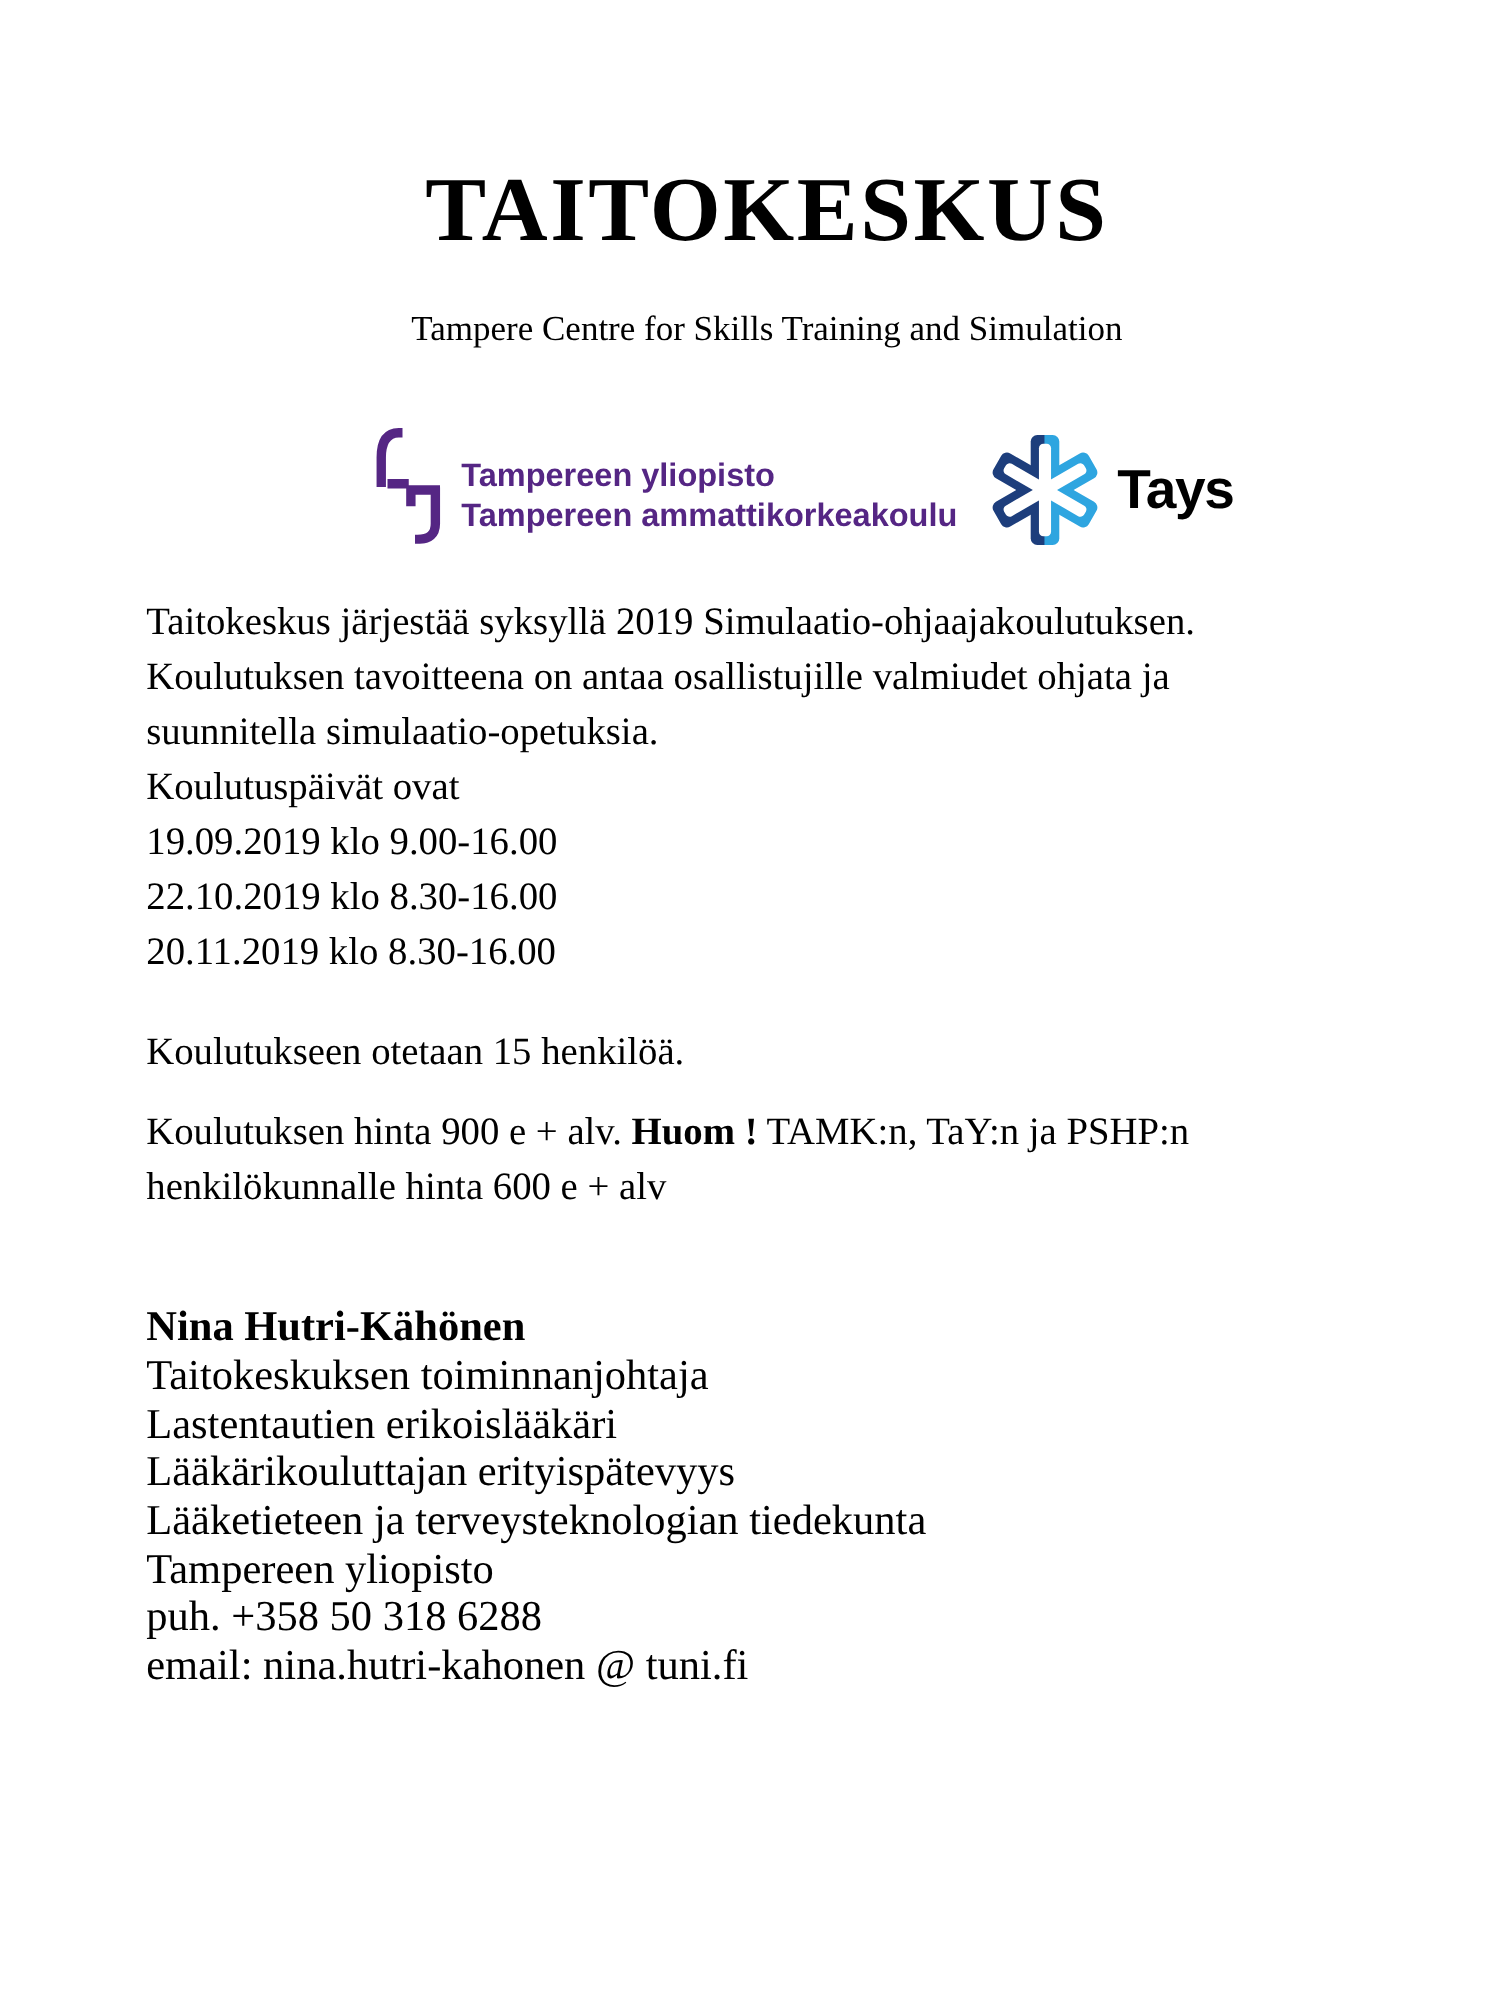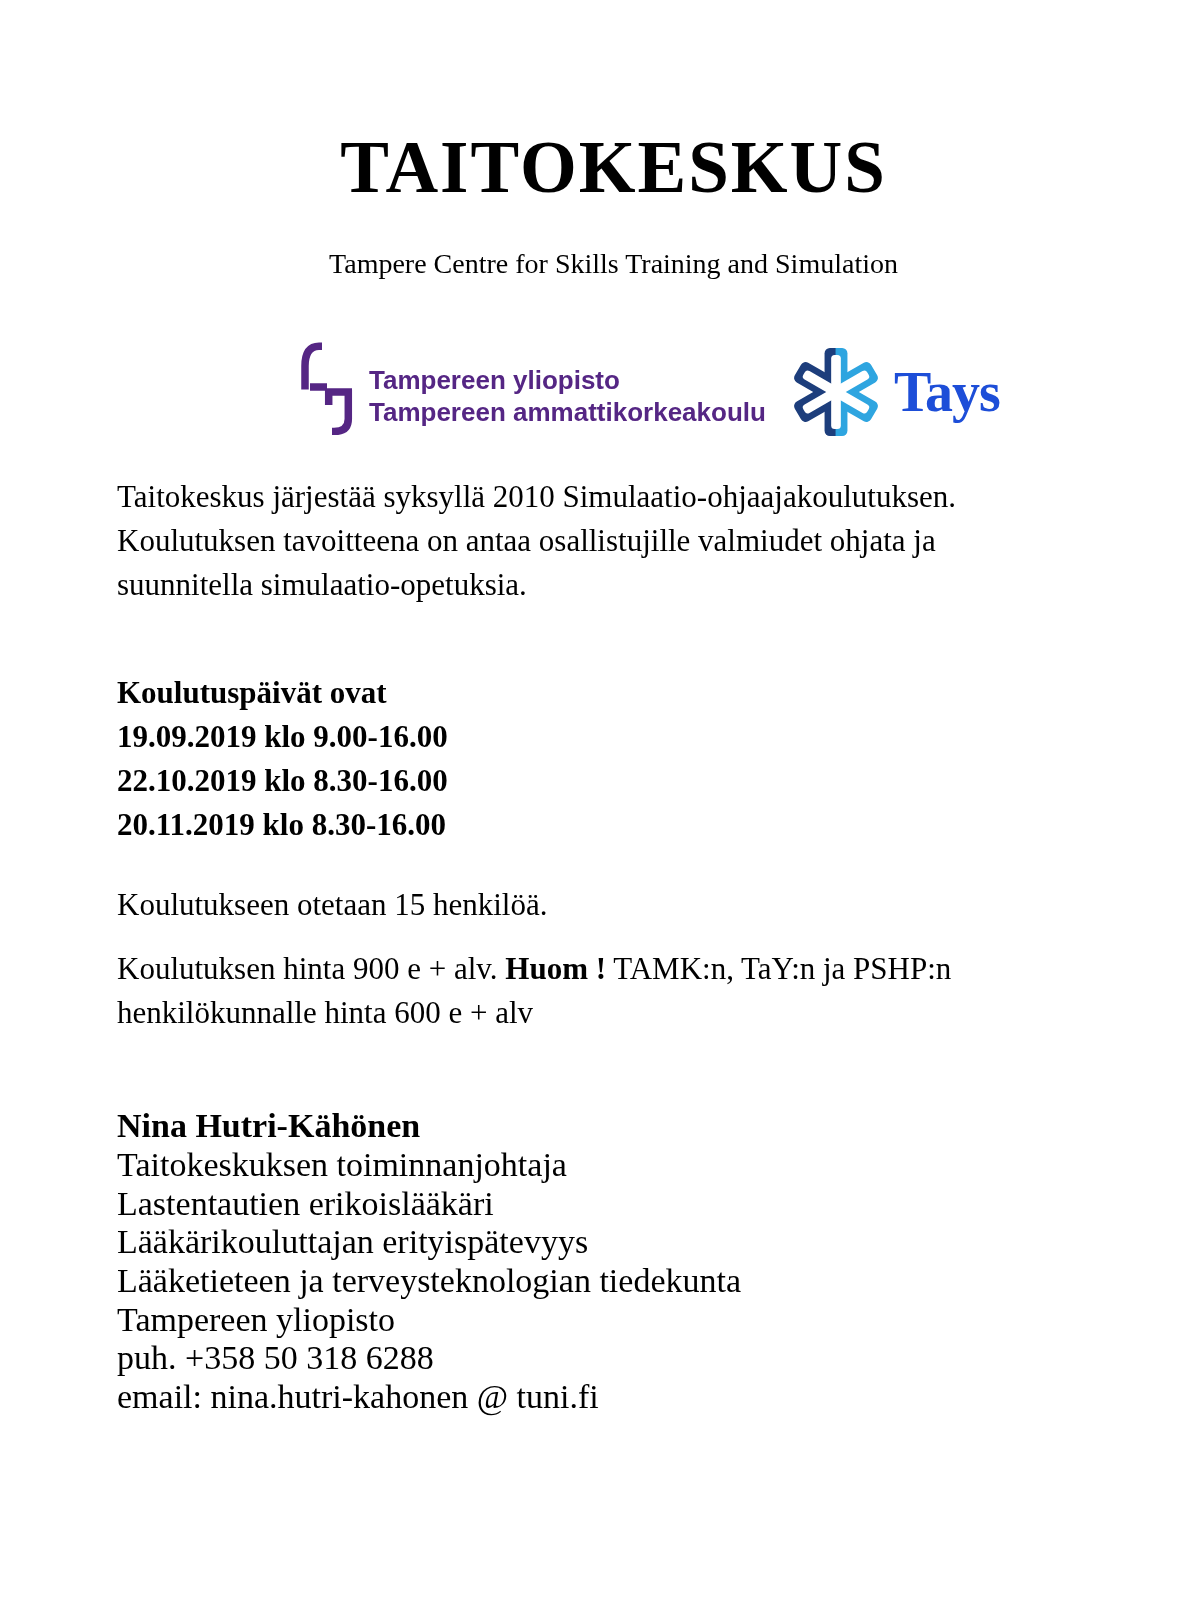--- a/index.html
+++ b/index.html
@@ -48,36 +48,36 @@
     font-weight:bold;
     font-size:26px;
     line-height:32px;
     color:#552684;
     white-space:nowrap;
   }
   .tays-logo{display:flex;align-items:center;margin-top:6px;}
   .tays-mark{width:88px;height:88px;flex:0 0 auto;}
   .tays-word{
     margin-left:14px;
-    font-family:Liberation Serif, serif;
+    font-family:Liberation Sans, sans-serif;
     font-weight:bold;
-    font-size:56px;
+    font-size:44px;
     line-height:1;
-    color:#1d4ed8;
+    color:#000000;
     letter-spacing:-1px;
   }
   .para{
     font-size:31px;
     line-height:44px;
     max-width:910px;
     margin:0;
   }
   .para .line{display:block;}
   .intro{margin-top:38px;}
-  .schedule{margin-top:64px;font-weight:bold;}
+  .schedule{}
   .capacity{margin-top:36px;}
   .pricing{margin-top:20px;}
   .contact-prompt{margin-top:48px;}
   .signature{
     margin-top:72px;
     font-size:34px;
     line-height:38.7px;
   }
   .signature .sig-name{font-weight:bold;}
   .bold{font-weight:bold;}
@@ -137,21 +137,21 @@
               <rect x="44.5" y="8" width="11" height="84" rx="4" transform="rotate(120 50 50)"></rect>
             </g>
           </svg>
         </span>
         <span class="tays-word">Tays</span>
       </div>
 
     </div>
 
     <p class="para intro">
-      <span class="line">Taitokeskus järjestää syksyllä 2010 Simulaatio-ohjaajakoulutuksen.</span>
+      <span class="line">Taitokeskus järjestää syksyllä 2019 Simulaatio-ohjaajakoulutuksen.</span>
       <span class="line">Koulutuksen tavoitteena on antaa osallistujille valmiudet ohjata ja</span>
       <span class="line">suunnitella simulaatio-opetuksia.</span>
     </p>
 
     <div class="para schedule">
       <div class="line">Koulutuspäivät ovat</div>
       <div class="line">19.09.2019 klo 9.00-16.00</div>
       <div class="line">22.10.2019 klo 8.30-16.00</div>
       <div class="line">20.11.2019 klo 8.30-16.00</div>
     </div>

